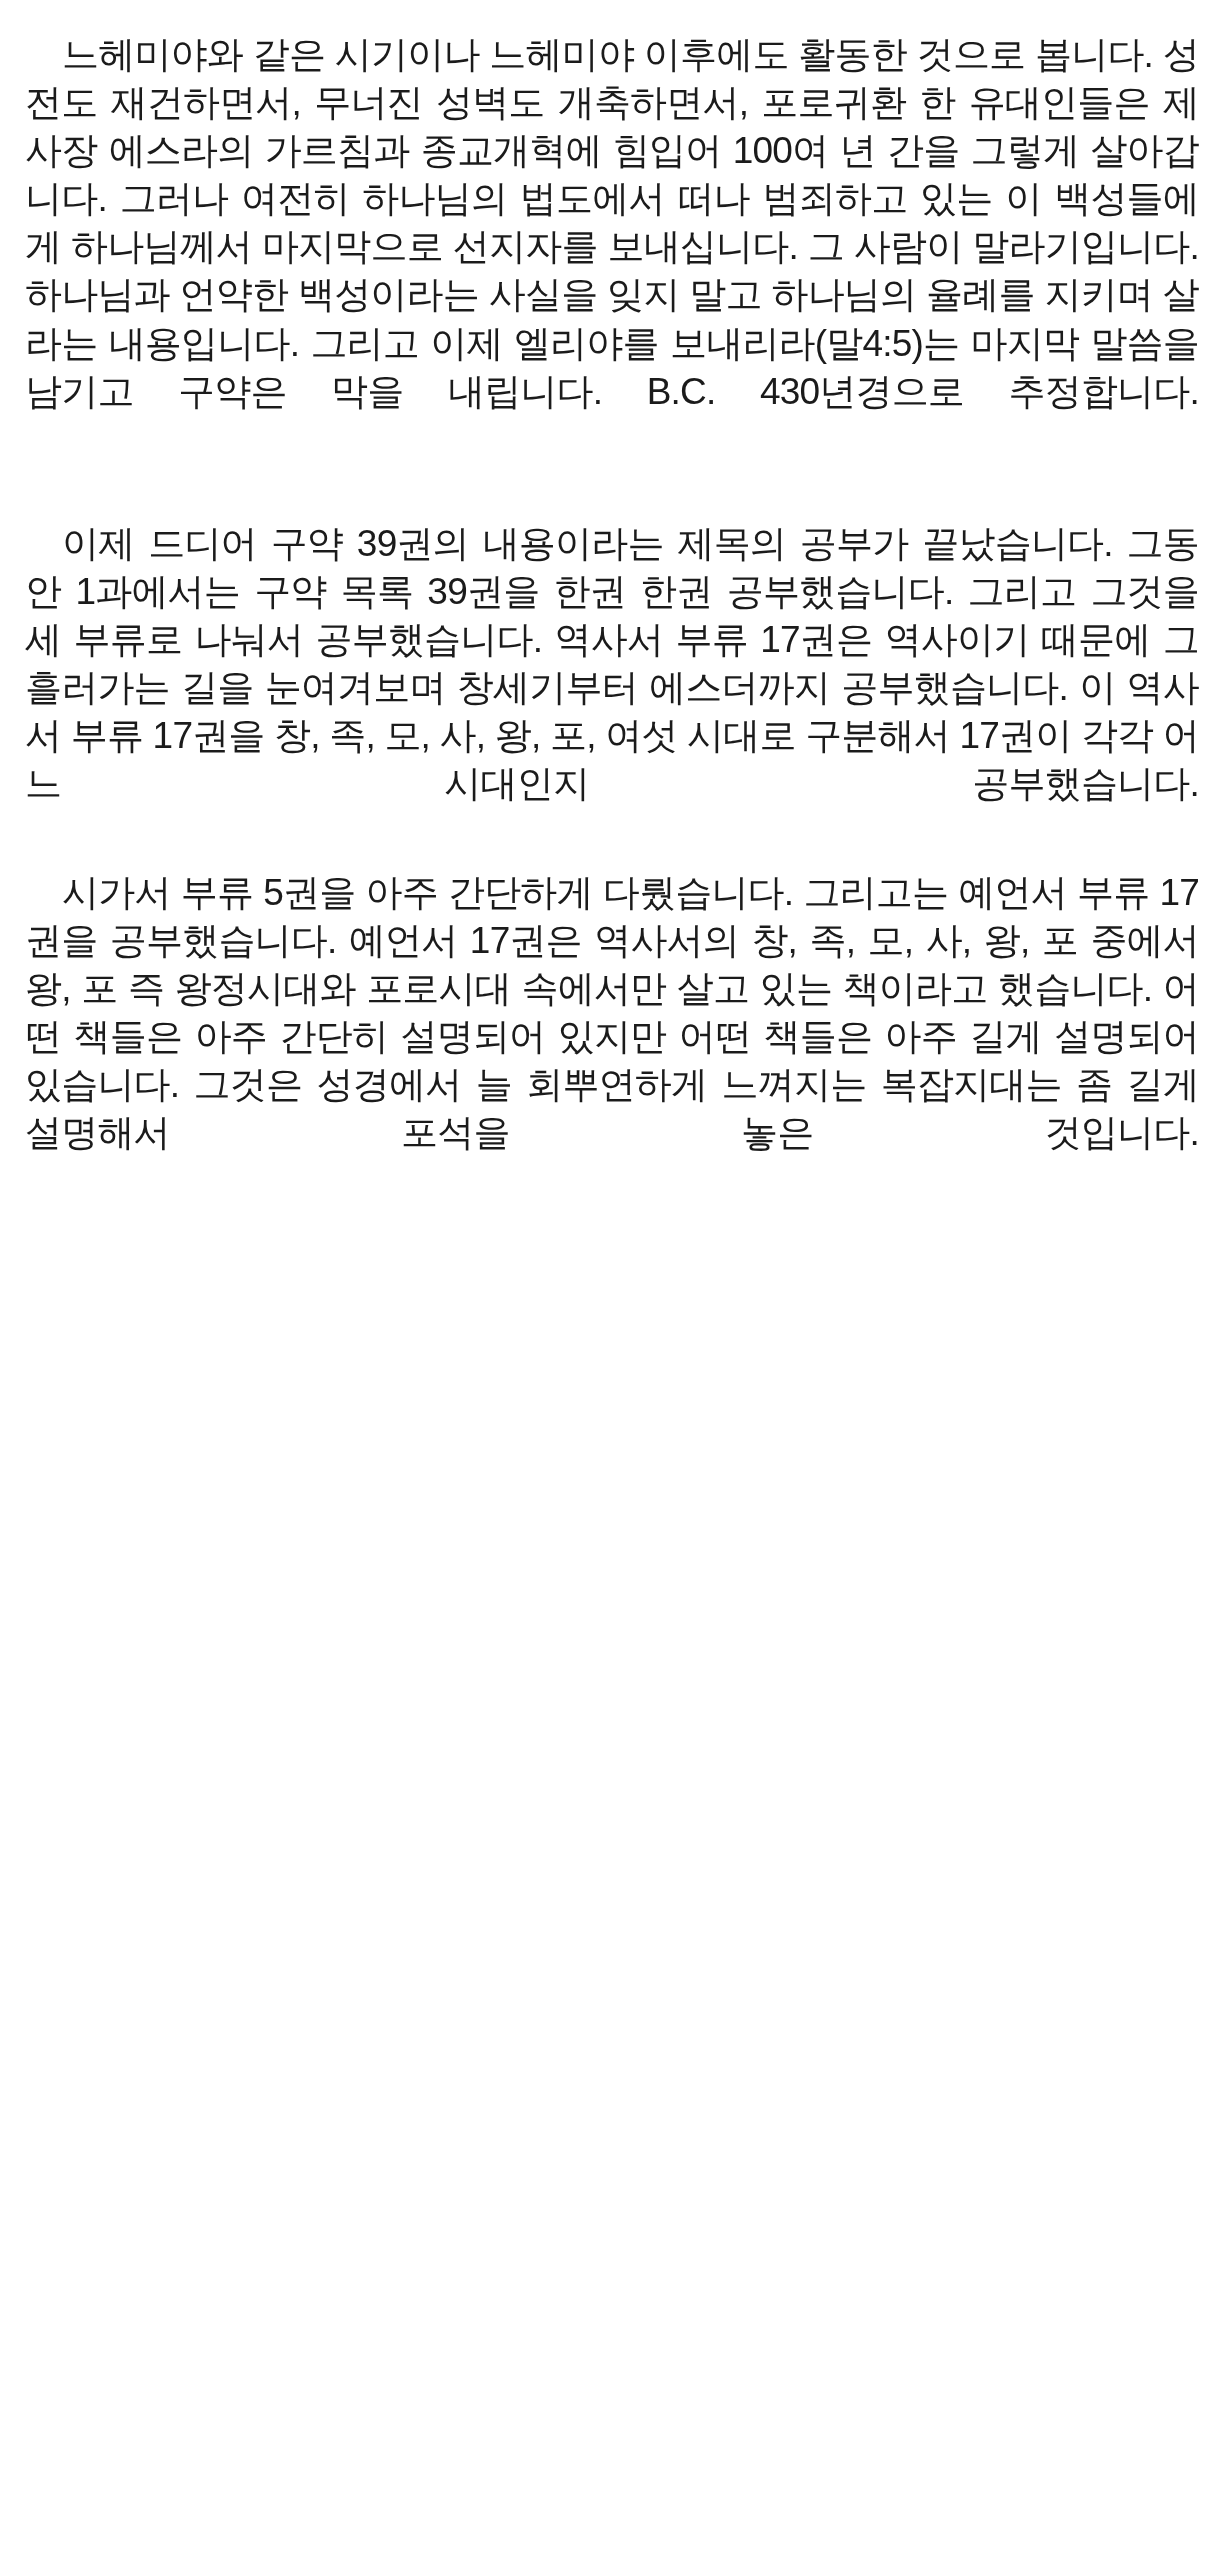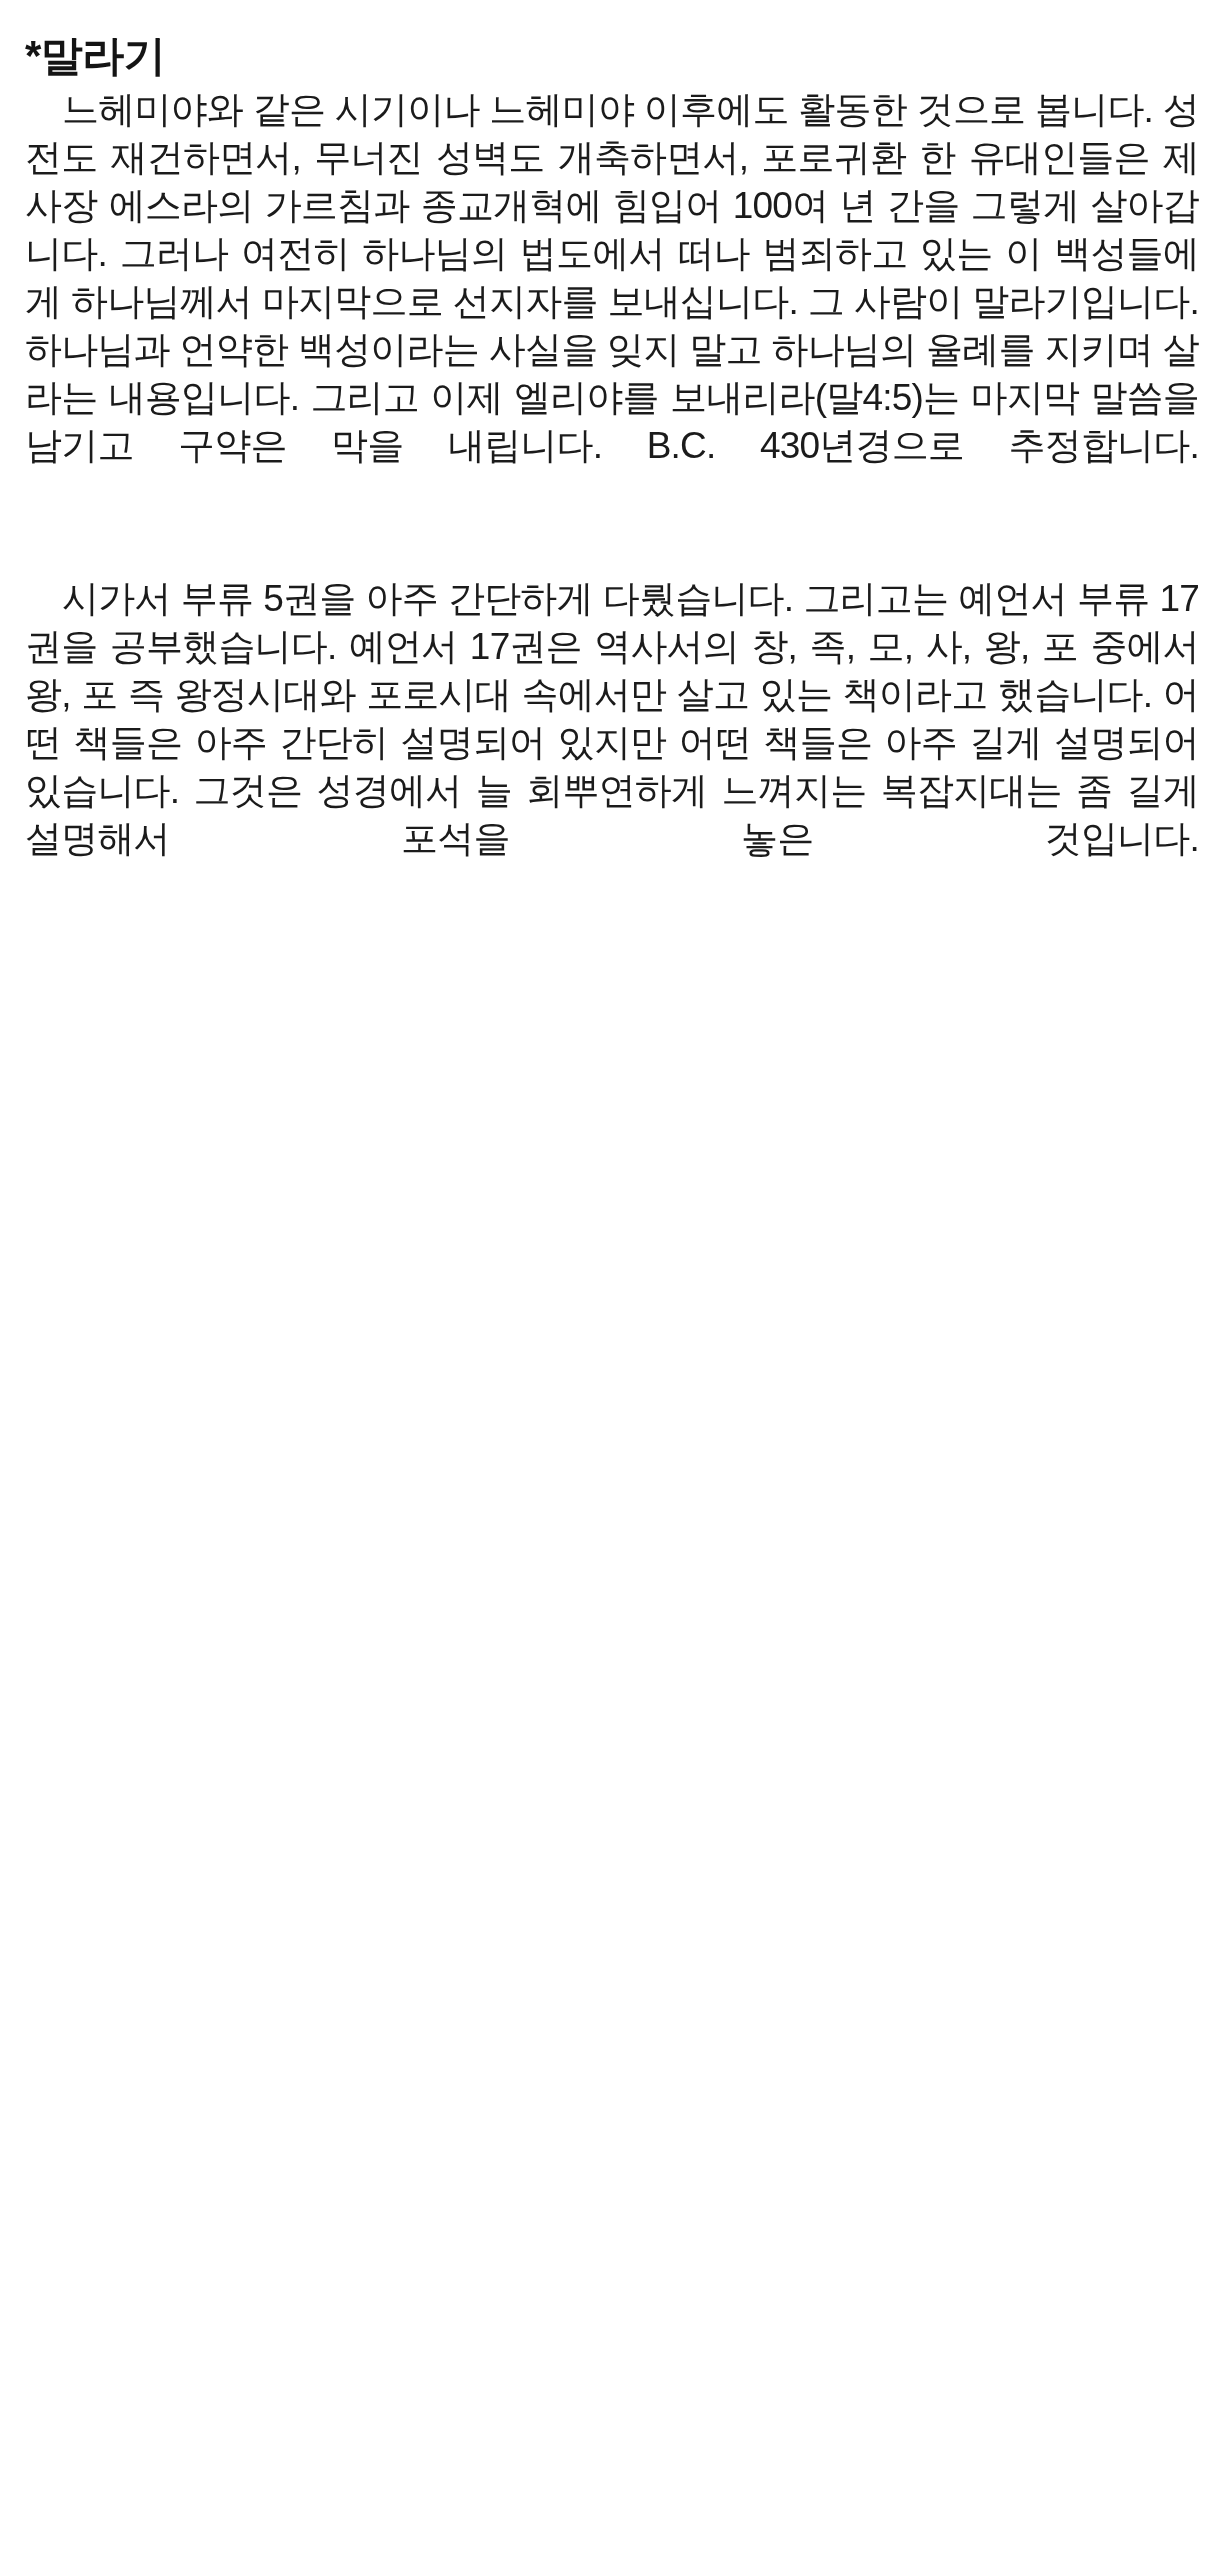--- a/index.html
+++ b/index.html
@@ -52,22 +52,22 @@
   .para::after {
     content: "";
     display: inline-block;
     width: 100%;
   }
 </style>
 </head>
 <body>
 
 <div class="page">
-  <h1 class="doc-title">*말라기</h1>
 
   <p class="para indent">느헤미야와 같은 시기이나 느헤미야 이후에도 활동한 것으로 봅니다. 성전도 재건하면서, 무너진 성벽도 개축하면서, 포로귀환 한 유대인들은 제사장 에스라의 가르침과 종교개혁에 힘입어 100여 년 간을 그렇게 살아갑니다. 그러나 여전히 하나님의 법도에서 떠나 범죄하고 있는 이 백성들에게 하나님께서 마지막으로 선지자를 보내십니다. 그 사람이 말라기입니다. 하나님과 언약한 백성이라는 사실을 잊지 말고 하나님의 율례를 지키며 살라는 내용입니다. 그리고 이제 엘리야를 보내리라(말4:5)는 마지막 말씀을 남기고 구약은 막을 내립니다. B.C. 430년경으로 추정합니다.</p>
 
   <div class="spacer-block"></div>
 
+  <p class="para indent">이제 드디어 구약 39권의 내용이라는 제목의 공부가 끝났습니다. 그동안 1과에서는 구약 목록 39권을 한권 한권 공부했습니다. 그리고 그것을 세 부류로 나눠서 공부했습니다. 역사서 부류 17권은 역사이기 때문에 그 흘러가는 길을 눈여겨보며 창세기부터 에스더까지 공부했습니다. 이 역사서 부류 17권을 창, 족, 모, 사, 왕, 포, 여섯 시대로 구분해서 17권이 각각 어느 시대인지 공부했습니다.</p>
 
   <p class="para indent">시가서 부류 5권을 아주 간단하게 다뤘습니다. 그리고는 예언서 부류 17권을 공부했습니다. 예언서 17권은 역사서의 창, 족, 모, 사, 왕, 포 중에서 왕, 포 즉 왕정시대와 포로시대 속에서만 살고 있는 책이라고 했습니다. 어떤 책들은 아주 간단히 설명되어 있지만 어떤 책들은 아주 길게 설명되어 있습니다. 그것은 성경에서 늘 회뿌연하게 느껴지는 복잡지대는 좀 길게 설명해서 포석을 놓은 것입니다.</p>
 </div>
 
 
 </body></html>

